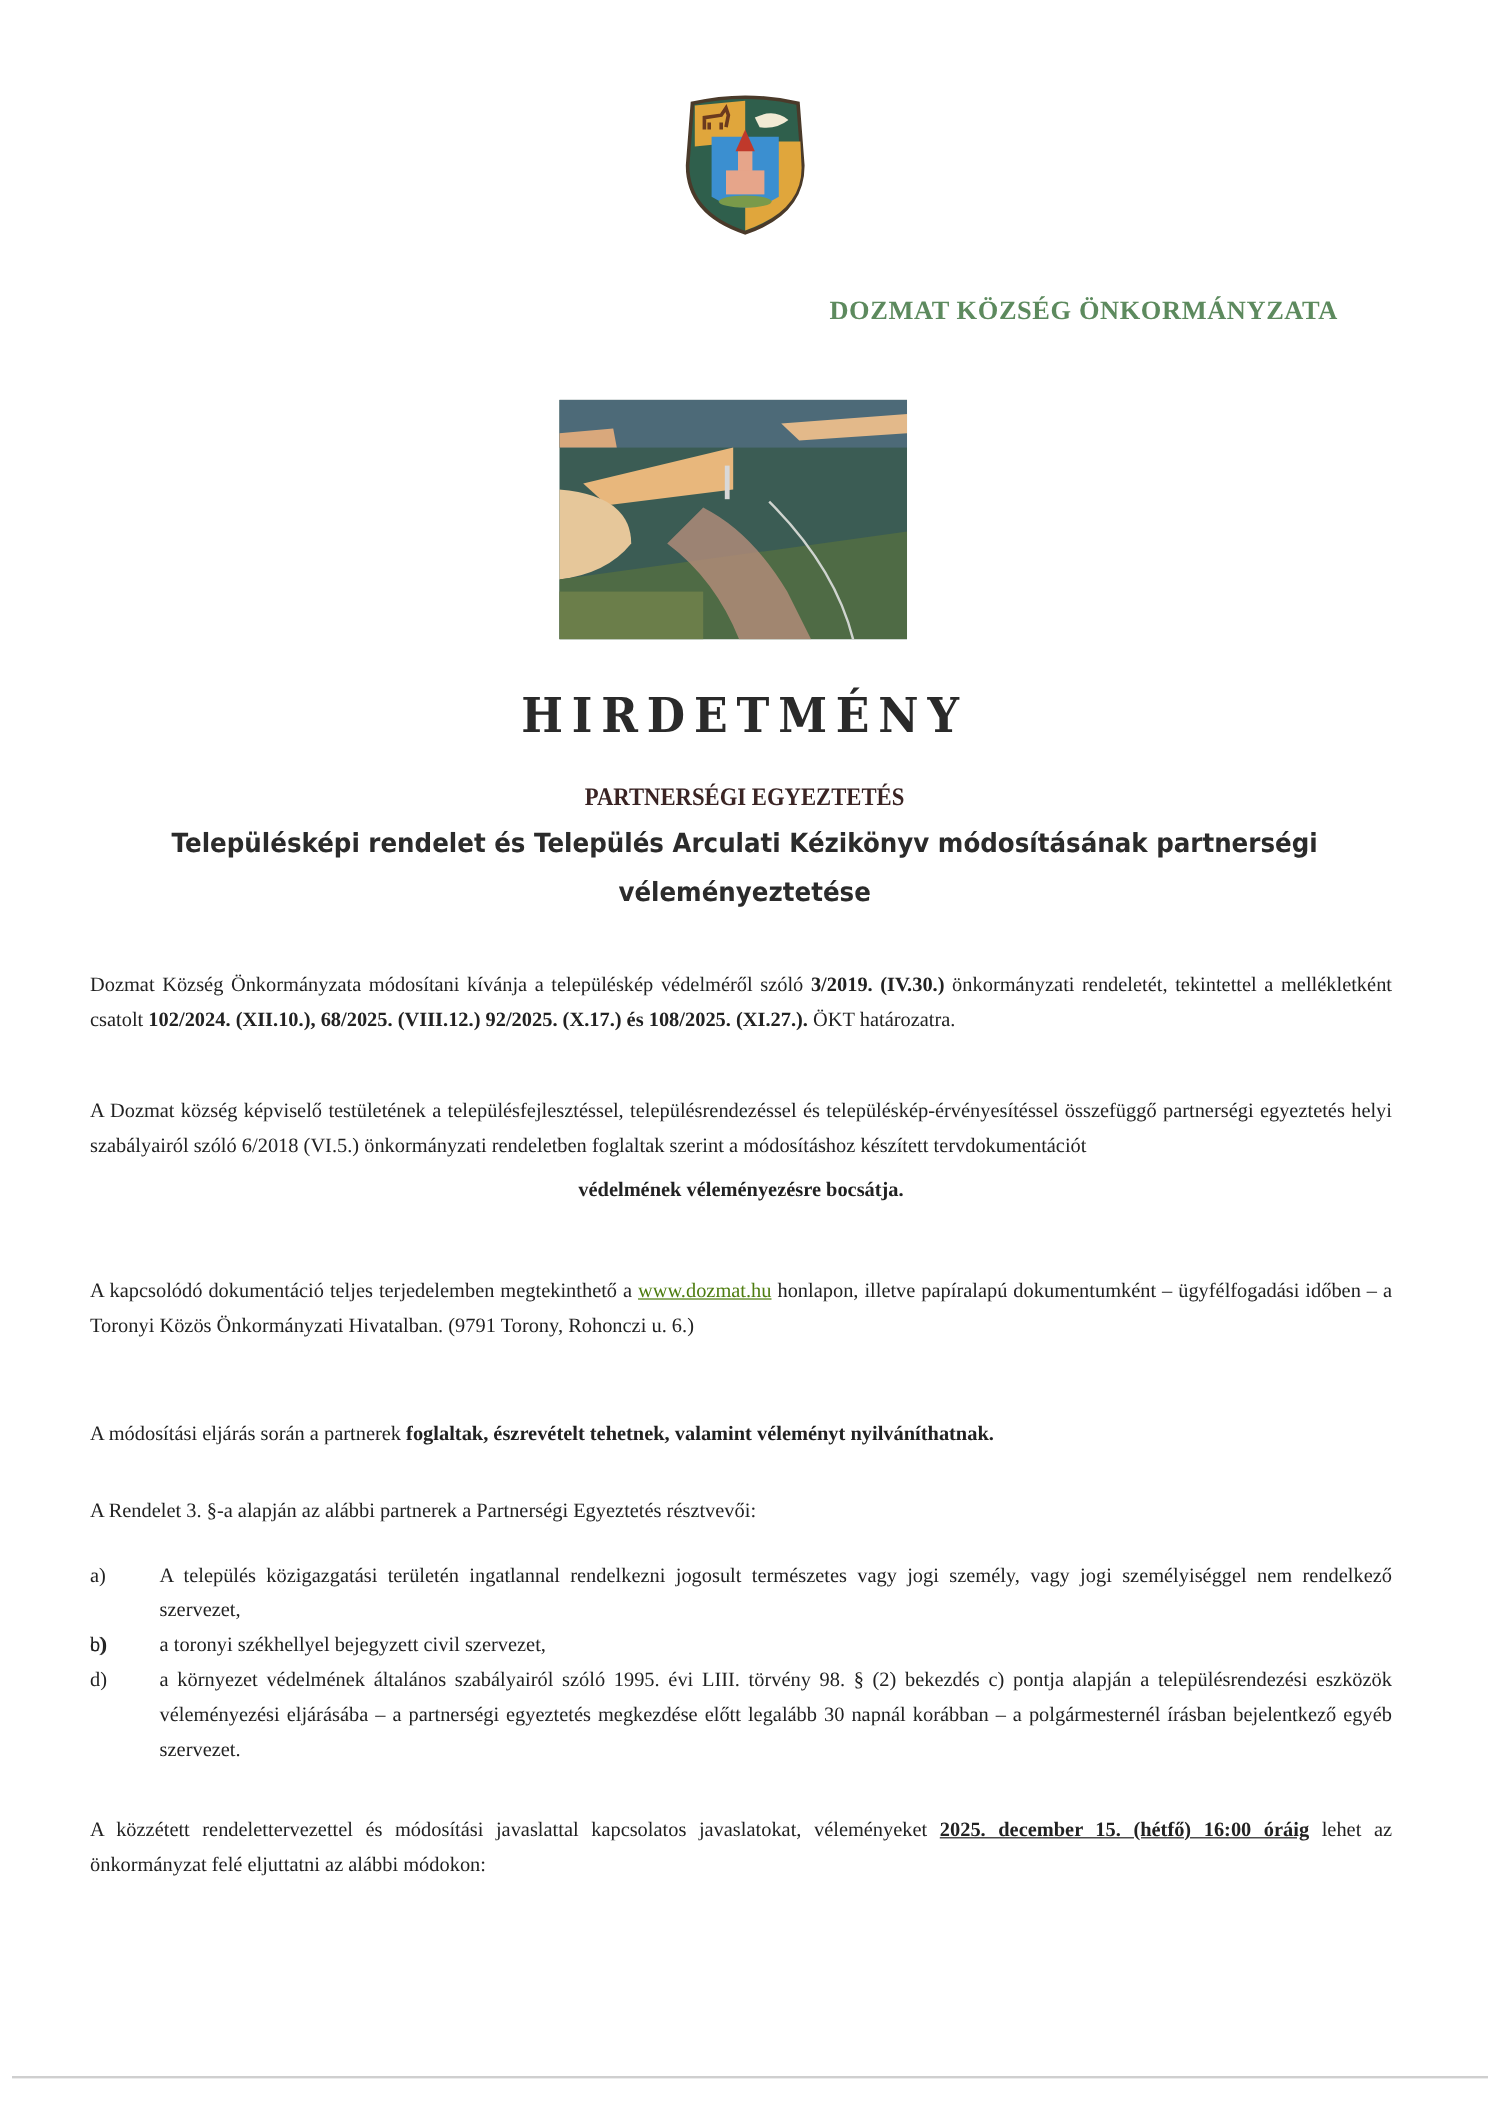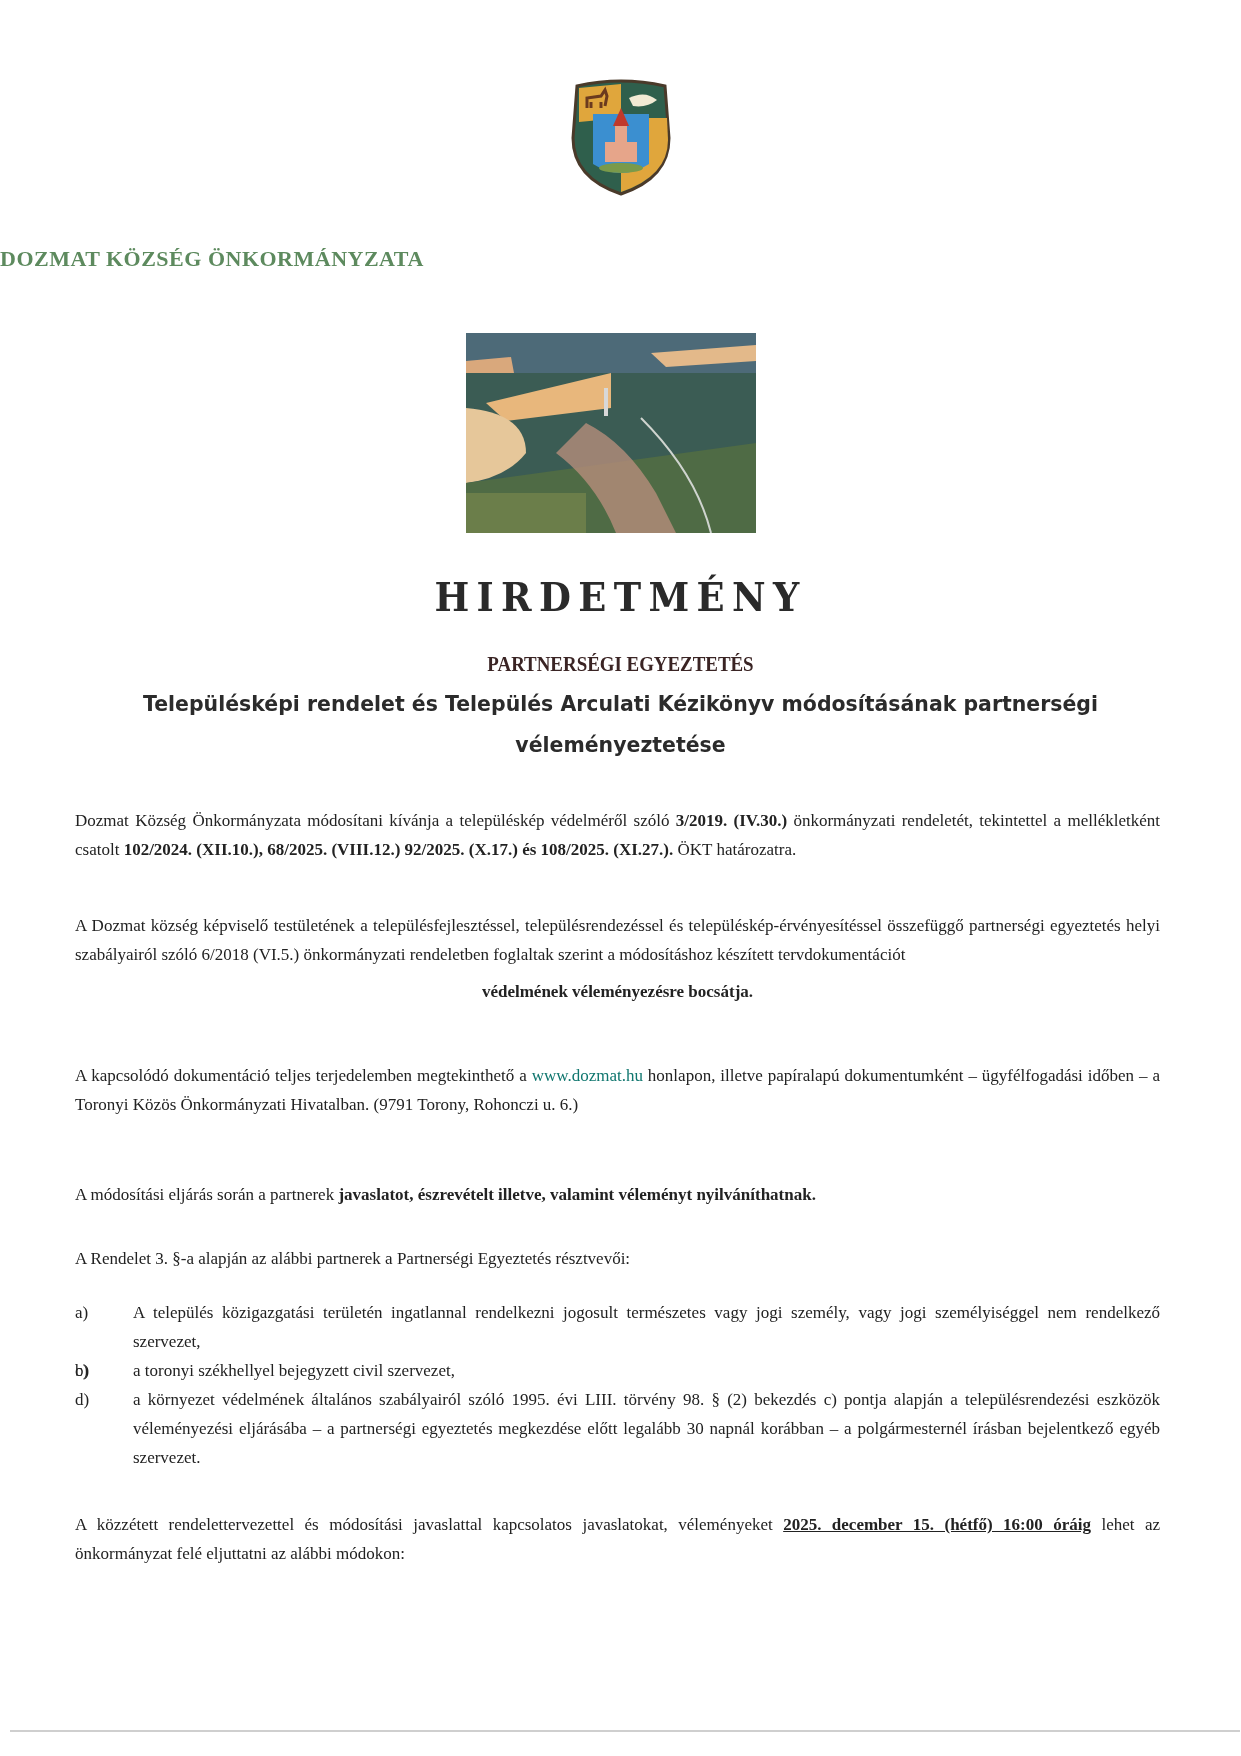--- a/index.html
+++ b/index.html
@@ -1,36 +1,36 @@
 <!DOCTYPE html>
 <html><head>
 <meta charset="utf-8">
 <style>
   html, body { margin: 0; padding: 0; background: #ffffff; }
   body { width: 1241px; height: 1756px; position: relative; overflow: hidden;
          font-family: "Liberation Serif", serif; color: #1e1e1e; }
   .crest { position: absolute; left: 565px; top: 78px; width: 112px; height: 118px; }
-  .org { position: absolute; top: 246px; left: 0; width: 1115px; text-align: left;
+  .org { position: absolute; top: 246px; left: 0; width: 1115px; text-align: right;
          font-family: "Liberation Serif", serif; font-weight: bold; font-size: 22px;
          color: #5d8a5e; letter-spacing: 0.5px; }
   .photo { position: absolute; left: 466px; top: 333px; width: 290px; height: 200px; overflow: hidden; }
   .title { position: absolute; top: 573px; left: 0; width: 1241px; text-align: center;
            font-family: "DejaVu Serif", serif; font-weight: bold; font-size: 40px;
            letter-spacing: 8px; color: #2a2a2a; transform: scaleX(0.92); }
   .subtitle { position: absolute; top: 652px; left: 0; width: 1241px; text-align: center;
               font-family: "Liberation Serif", serif; font-weight: bold; font-size: 21px; color: #3a2424;
               transform: scaleX(0.9); }
   .subject { position: absolute; top: 683px; left: 80px; width: 1081px; text-align: center;
              font-family: "DejaVu Sans", sans-serif; font-weight: bold; font-size: 22px;
              line-height: 41px; color: #2b2b2b; transform: scaleX(0.93); }
   .body { position: absolute; left: 75px; width: 1085px; font-size: 17px; line-height: 29px;
           text-align: justify; color: #222; }
   .body b { font-weight: bold; }
   .center-bold { text-align: center; font-weight: bold; }
-  .link { color: #0f766e; }
+  .link { color: #4d7c0f; text-decoration: underline; }
   .u { text-decoration: underline; font-weight: bold; }
   ol.list { list-style: none; margin: 0; padding: 0; }
   ol.list li { position: relative; padding-left: 58px; }
   ol.list li .m { position: absolute; left: 0; top: 0; }
   .footer-line { position: absolute; left: 10px; top: 1730px; width: 1230px; height: 2px; background: #cfcfcf; }
 </style>
 </head>
 <body>
 
 <div class="crest">
@@ -77,21 +77,21 @@
 <div class="body" style="top:911px;">
   <div>A Dozmat község képviselő testületének a településfejlesztéssel, településrendezéssel és településkép-érvényesítéssel összefüggő partnerségi egyeztetés helyi szabályairól szóló 6/2018 (VI.5.) önkormányzati rendeletben foglaltak szerint a módosításhoz készített tervdokumentációt</div>
   <div class="center-bold" style="margin-top:8px;">védelmének véleményezésre bocsátja.</div>
 </div>
 
 <div class="body" style="top:1061px;">
   <span>A kapcsolódó dokumentáció teljes terjedelemben megtekinthető a </span><a class="link">www.dozmat.hu</a><span> honlapon, illetve papíralapú dokumentumként – ügyfélfogadási időben – a Toronyi Közös Önkormányzati Hivatalban. (9791 Torony, Rohonczi u. 6.)</span>
 </div>
 
 <div class="body" style="top:1180px;">
-  <span>A módosítási eljárás során a partnerek </span><b>javaslatot, észrevételt illetve, valamint véleményt nyilváníthatnak.</b>
+  <span>A módosítási eljárás során a partnerek </span><b>foglaltak, észrevételt tehetnek, valamint véleményt nyilváníthatnak.</b>
 </div>
 
 <div class="body" style="top:1244px;">A Rendelet 3. §-a alapján az alábbi partnerek a Partnerségi Egyeztetés résztvevői:</div>
 
 <div class="body" style="top:1298px;">
   <ol class="list">
     <li><span class="m">a)</span><span>A település közigazgatási területén ingatlannal rendelkezni jogosult természetes vagy jogi személy, vagy jogi személyiséggel nem rendelkező szervezet,</span></li>
     <li><span class="m">b)</span></li>
     <li><span class="m">c)</span><span>a toronyi székhellyel bejegyzett civil szervezet,</span></li>
     <li><span class="m">d)</span><span>a környezet védelmének általános szabályairól szóló 1995. évi LIII. törvény 98. § (2) bekezdés c) pontja alapján a településrendezési eszközök véleményezési eljárásába – a partnerségi egyeztetés megkezdése előtt legalább 30 napnál korábban – a polgármesternél írásban bejelentkező egyéb szervezet.</span></li>

